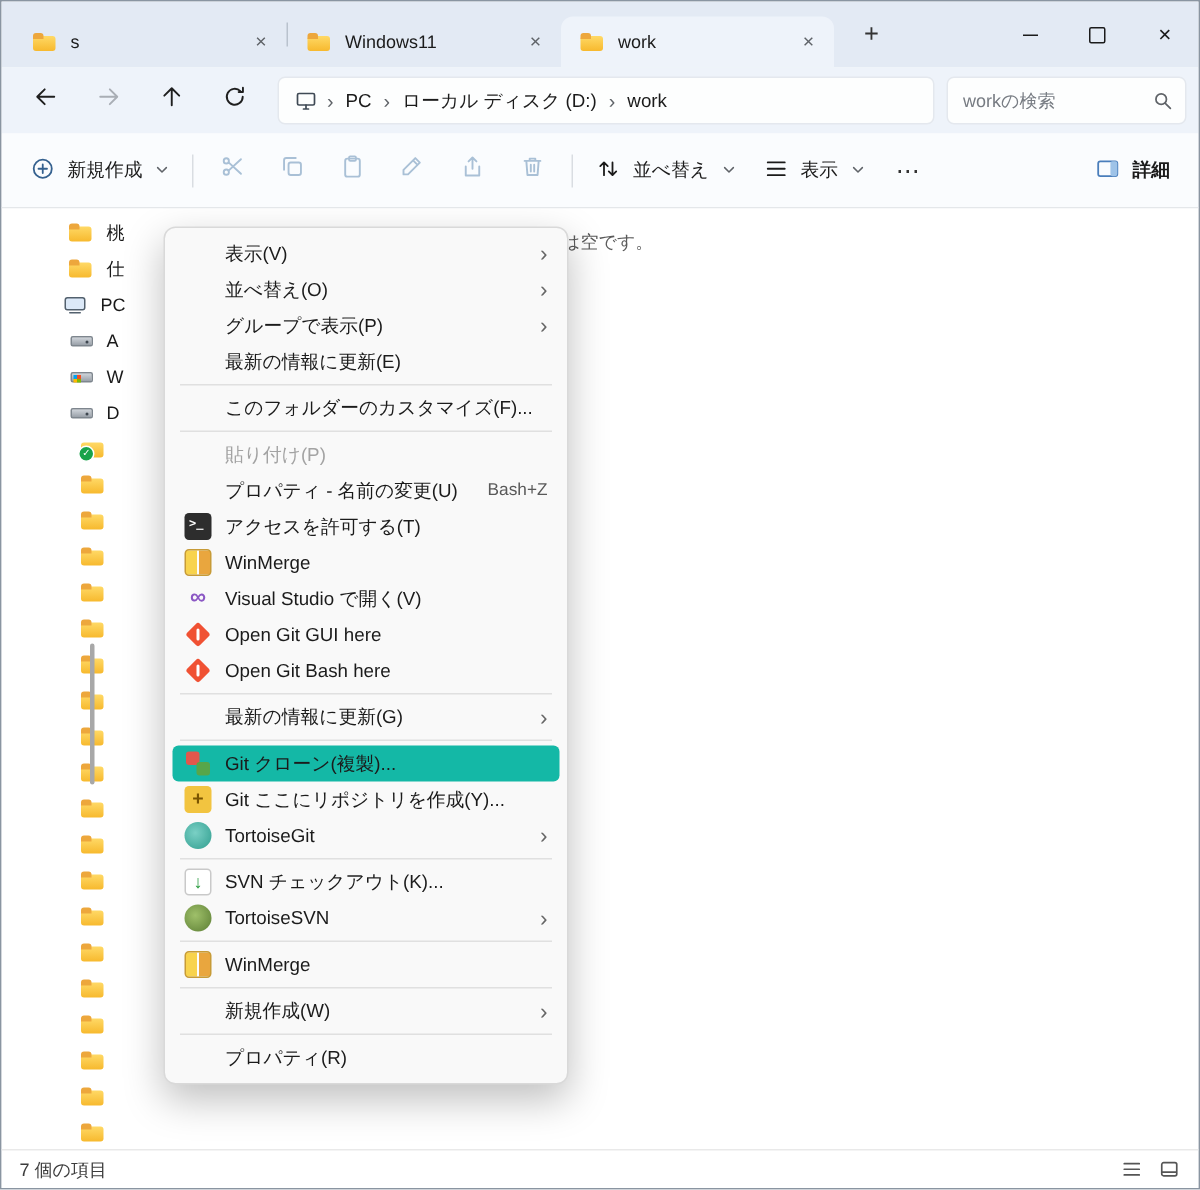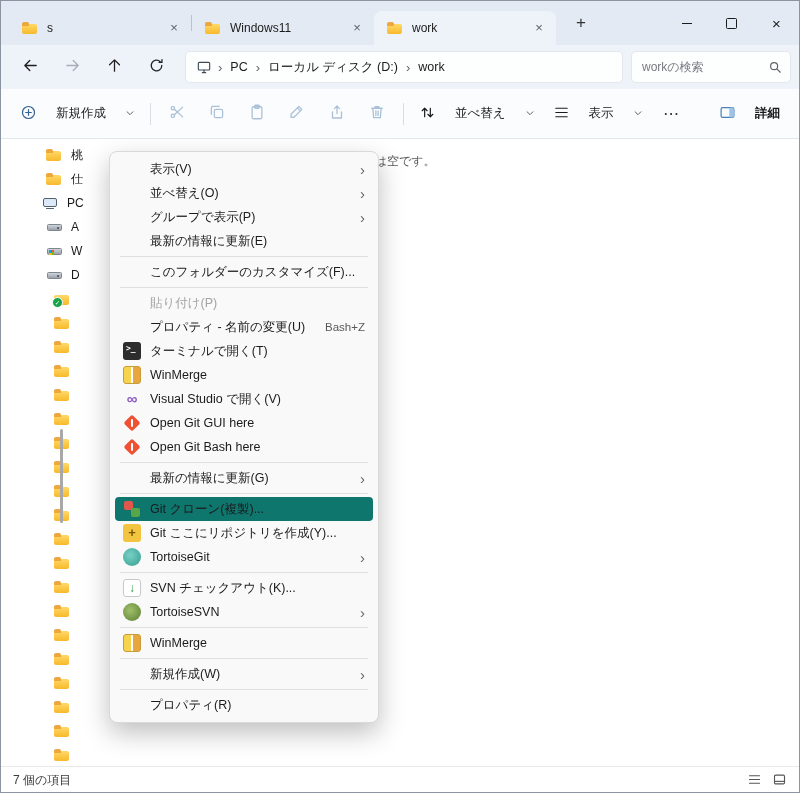--- a/index.html
+++ b/index.html
@@ -32,21 +32,21 @@
   .crumb-icon{display:flex;color:#3f4a55;margin-right:4px;}
   .crumb-icon svg{width:16px;height:16px;}
   .searchbox{width:160px;height:32px;background:#fdfefe;border:1px solid #e4e8ee;border-radius:5px;display:flex;align-items:center;padding:0 8px;box-sizing:border-box;}
   .searchbox input{flex:1;border:0;outline:0;background:transparent;font-size:12px;color:#1b1b1b;min-width:0;font-family:inherit;}
   .searchbox input::placeholder{color:#767b82;}
   .search-ic{display:flex;color:#5f6368;}
   .search-ic svg{width:14px;height:14px;}
 
   
   .toolbar{height:50px;background:#fafcfe;border-bottom:1px solid #e4e7ea;display:flex;align-items:center;padding:0 10px;box-sizing:border-box;}
-  .tb-btn{display:flex;align-items:center;gap:19px;height:34px;padding:0 9px;border-radius:4px;font-size:12.5px;color:#1b1b1b;white-space:nowrap;}
+  .tb-btn{display:flex;align-items:center;gap:8px;height:34px;padding:0 9px;border-radius:4px;font-size:12.5px;color:#1b1b1b;white-space:nowrap;}
   .tb-btn svg{width:17px;height:17px;}
   .tb-btn .chev svg{width:10px;height:10px;color:#5f6368;}
   .tb-ic{width:40px;height:34px;display:flex;align-items:center;justify-content:center;border-radius:4px;}
   .tb-ic svg{width:18px;height:18px;}
   .tb-ic.pale{color:#a9c0d6;}
   .tb-sep{width:1px;height:22px;background:#d9dde2;margin:0 6px;}
   .tb-more{font-size:16px;letter-spacing:1px;color:#333;}
   .tb-right{margin-left:auto;display:flex;align-items:center;font-weight:bold;}
   .ic-new{color:#35618f;}
 
@@ -67,21 +67,21 @@
   .si-folder-sync::after{content:"✓";position:absolute;left:-1px;bottom:0;width:9px;height:9px;background:#18a34a;border:1px solid #fff;border-radius:50%;color:#fff;font-size:6.5px;line-height:9px;text-align:center;font-weight:bold;}
   .si-pc::before{content:"";position:absolute;left:1.5px;top:3.5px;width:14px;height:9px;border:1.6px solid #53616e;border-radius:2px;background:#dce9f8;box-sizing:border-box;}
   .si-pc::after{content:"";position:absolute;left:5px;top:13.5px;width:8px;height:1.8px;background:#53616e;border-radius:1px;}
   .si-drive::before,.si-drive-win::before{content:"";position:absolute;left:1.5px;top:6px;width:15px;height:7px;background:linear-gradient(#cfd4da,#9aa1a9);border:1px solid #7e868e;border-radius:1.5px;box-sizing:border-box;}
   .si-drive::after{content:"";position:absolute;right:4px;top:9px;width:2px;height:2px;background:#3f4750;border-radius:50%;}
   .si-drive-win::after{content:"";position:absolute;left:4px;top:7.5px;width:5px;height:5px;background:conic-gradient(#f25022 0 25%,#7fba00 25% 50%,#ffb900 50% 75%,#00a4ef 75%);}
 
   
   .context-menu{position:absolute;left:108px;top:12px;width:270px;background:#f9f9f9;border:1px solid #d9d9d9;border-radius:8px;box-shadow:0 10px 26px rgba(0,0,0,.25);padding:5px 0;box-sizing:border-box;z-index:10;}
   .menu-item{display:flex;align-items:center;height:24px;margin:0 5px;padding:0 8px;border-radius:4px;font-size:12.5px;color:#1b1b1b;}
-  .menu-item.highlighted{background:#0f766e;justify-content:space-between;}
+  .menu-item.highlighted{background:#14b8a6;justify-content:space-between;}
   .menu-item.disabled{color:#a3a3a3;justify-content:center;}
   .menu-label{flex:1;white-space:nowrap;overflow:hidden;}
   .menu-shortcut{font-size:11.5px;color:#595959;margin-left:12px;}
   .menu-arrow{font-size:15px;color:#666;margin-left:12px;line-height:1;}
   .menu-sep{height:1px;background:#e0e0e0;margin:3px 10px;}
   .mi{width:18px;height:18px;margin-right:9px;position:relative;flex:none;}
   .mi-terminal{background:#2d2d2d;border-radius:3px;}
   .mi-terminal::before{content:">_";position:absolute;left:3px;top:2px;color:#fff;font:bold 8px "DejaVu Sans Mono",monospace;}
   .mi-winmerge{background:linear-gradient(90deg,#f8d34d 0 45%,#fdfdfd 45% 55%,#e9a63e 55% 100%);border:1px solid #c79b37;border-radius:3px;box-sizing:border-box;}
   .mi-visual-studio::before{content:"∞";position:absolute;left:50%;top:50%;transform:translate(-50%,-54%);color:#8b57c4;font-size:15px;font-weight:bold;}
@@ -408,21 +408,21 @@
           <span class="mi"></span>
           <span class="menu-label">貼り付け(P)</span>
         </div>
         <div class="menu-item">
           <span class="mi"></span>
           <span class="menu-label">プロパティ - 名前の変更(U)</span>
           <span class="menu-shortcut">Bash+Z</span>
         </div>
         <div class="menu-item">
           <span class="mi mi-terminal"></span>
-          <span class="menu-label">ターミナルで開く(T)</span>
+          <span class="menu-label">アクセスを許可する(T)</span>
         </div>
         <div class="menu-item">
           <span class="mi mi-winmerge"></span>
           <span class="menu-label">WinMerge</span>
         </div>
         <div class="menu-item">
           <span class="mi mi-visual-studio"></span>
           <span class="menu-label">Visual Studio で開く(V)</span>
         </div>
         <div class="menu-item">

